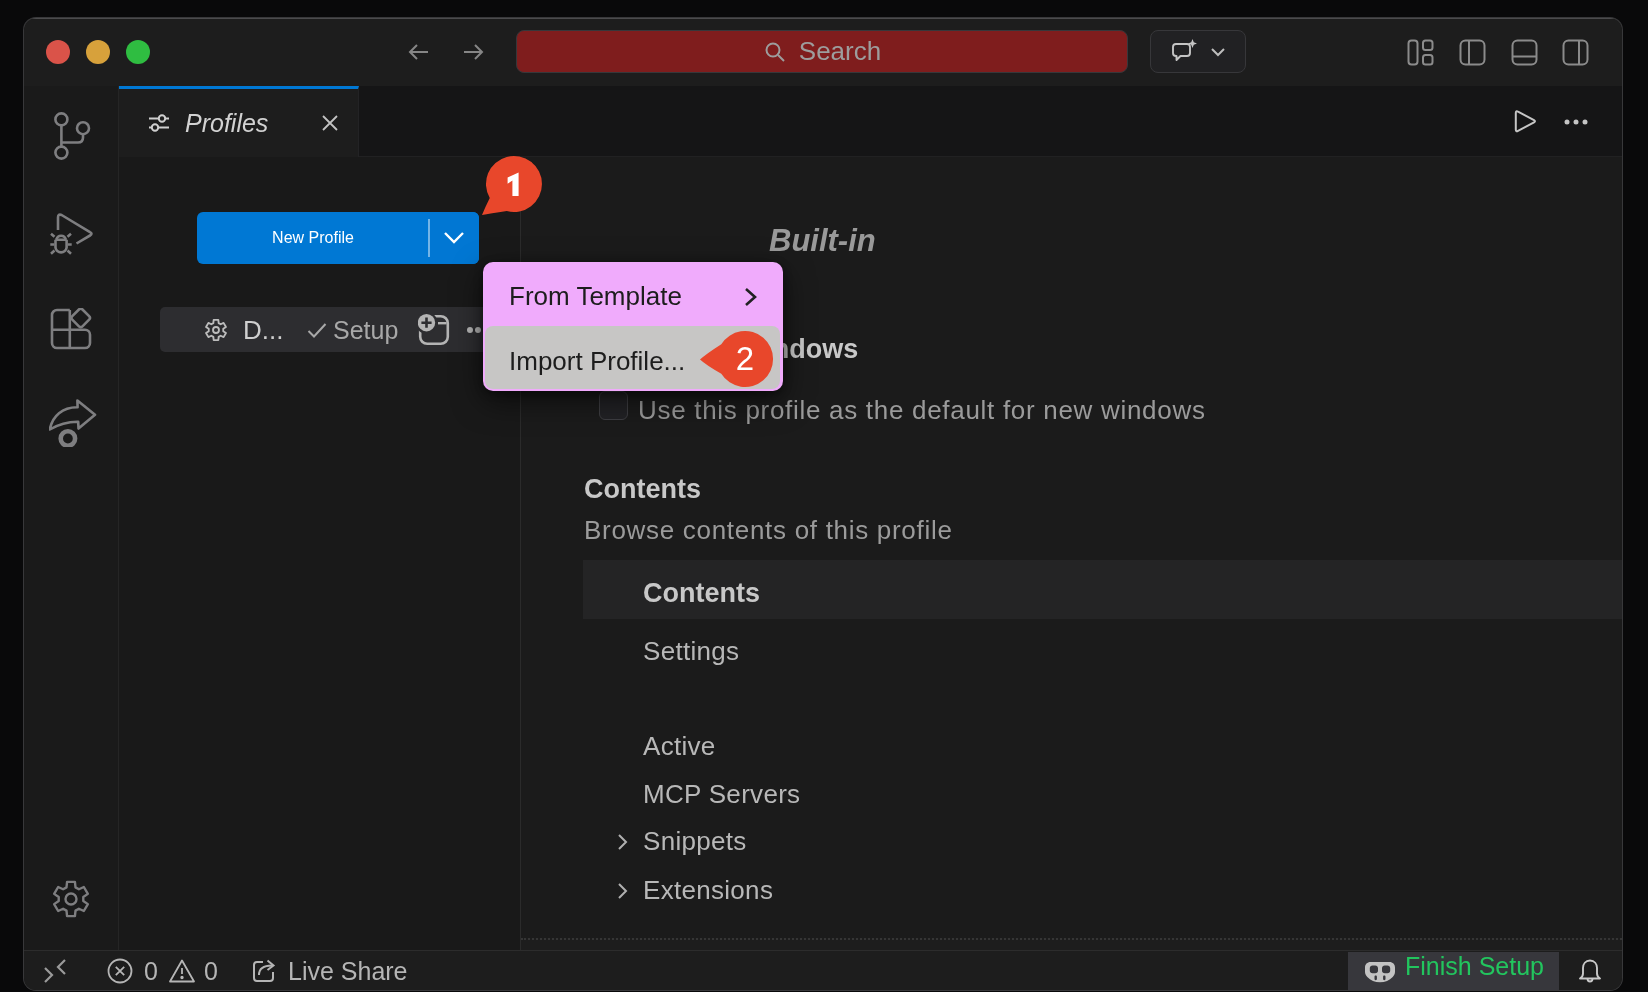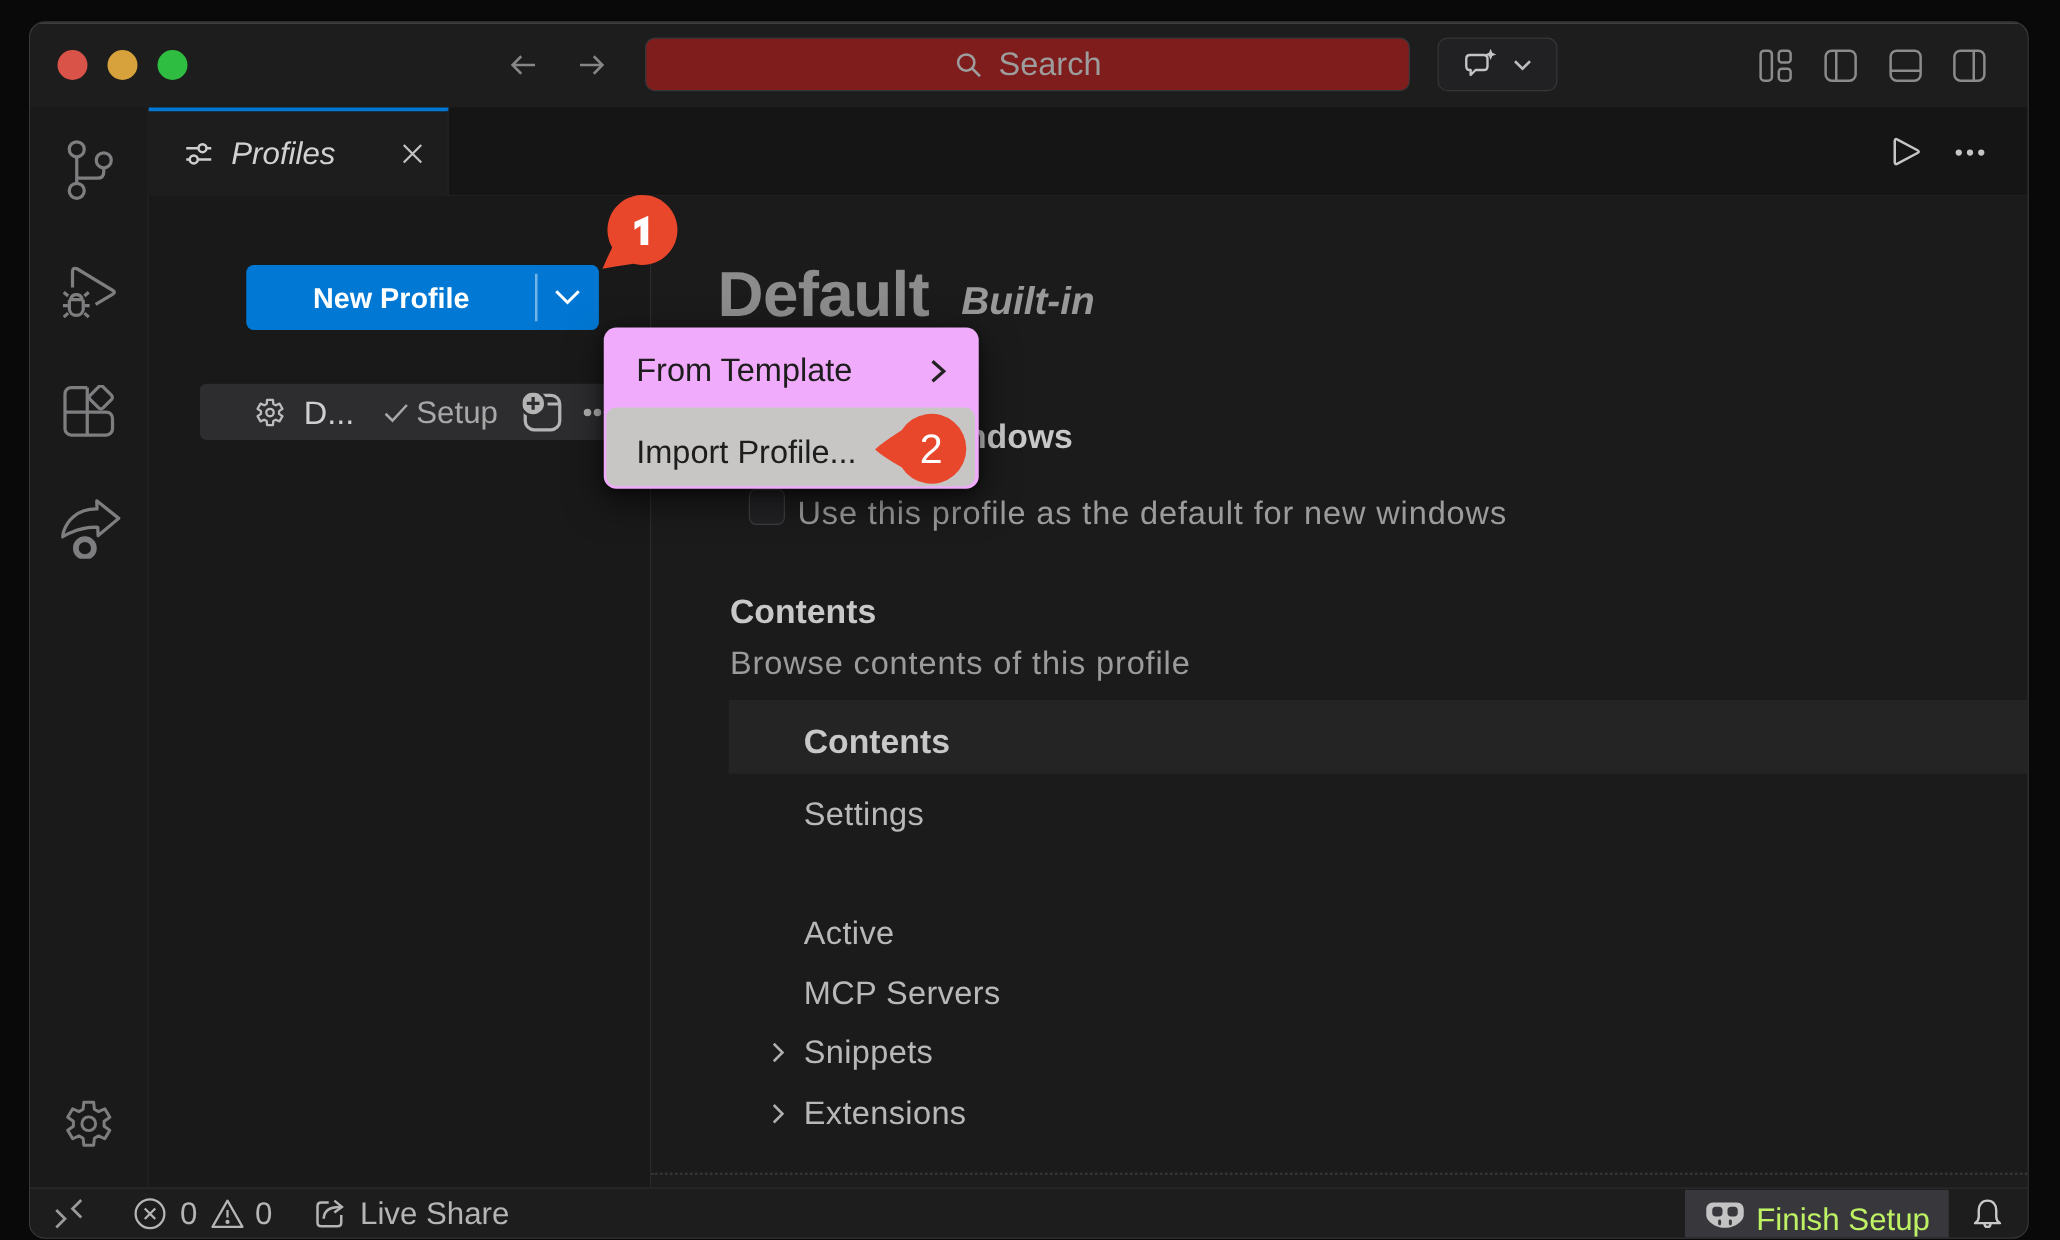--- a/index.html
+++ b/index.html
@@ -15,39 +15,39 @@
 #strip{position:absolute;left:95px;top:68px;width:1503px;height:71px;background:#151516;border-bottom:1px solid #212122}
 #tab{position:absolute;left:0px;top:0px;width:240px;height:71px;background:#1d1d1d;border-top:3px solid #0078d4;border-right:1px solid #232325;display:flex;align-items:center}
 #tabtitle{font-style:italic;color:#d2d2d2;font-size:25px}
 
 #actbar{position:absolute;left:0;top:68px;width:95px;height:864px;background:#1a1a1a;border-right:1px solid #252525}
 
 #leftpane{position:absolute;left:95px;top:139px;width:401px;height:793px;background:#191919}
 #rightpane{position:absolute;left:496px;top:139px;width:1102px;height:793px;background:#1b1b1b;border-left:1px solid #2b2b2b}
 
 #npbtn{position:absolute;left:173px;top:194px;width:282px;height:52px;background:#0078d4;border-radius:6px}
-#npbtn .main{position:absolute;left:0;top:0;width:232px;height:52px;display:flex;align-items:center;justify-content:center;color:#fff;font-size:23px;font-weight:700;border-radius:6px 0 0 6px}
+#npbtn .main{position:absolute;left:0;top:0;width:232px;height:52px;display:flex;align-items:center;justify-content:center;color:#fff;font-size:16px;font-weight:400;border-radius:6px 0 0 6px}
 #npbtn .dd{position:absolute;left:232px;top:0;width:50px;height:52px;background:#0177d3;border-radius:0 6px 6px 0}
 #npbtn .sep{position:absolute;left:231px;top:7px;width:2px;height:38px;background:rgba(255,255,255,.45)}
 
 #prow{position:absolute;left:136px;top:289px;width:338px;height:45px;background:#2d2d30;border-radius:5px;color:#c6c6c6}
 
 #menu{position:absolute;left:459px;top:244px;width:300px;height:129px;background:#f0abfc;border-radius:10px;box-shadow:0 10px 30px rgba(0,0,0,.55),0 2px 8px rgba(0,0,0,.4)}
 #mi2{position:absolute;left:2px;top:64px;width:295px;height:63px;background:#c7c6c5;border-radius:8px}
 .mtext{position:absolute;color:#1d1d1d;font-size:26px}
 
 .h1{position:absolute;color:#8c8c8c;font-weight:700;font-size:51px;letter-spacing:-0.5px}
 .h1b{position:absolute;color:#999;font-weight:700;font-style:italic;font-size:31px}
 .sech{position:absolute;color:#c8c8c8;font-weight:700;font-size:27px}
 .gray{position:absolute;color:#9b9b9b;font-size:26px;letter-spacing:0.7px}
 .row{position:absolute;color:#b8b8b8;font-size:26px;letter-spacing:0.3px}
 #thead{position:absolute;left:559px;top:542px;width:1039px;height:59px;background:#242425}
 
 #status{position:absolute;left:0;top:932px;width:1598px;height:40px;background:#1d1d1d;border-top:1px solid #2c2c2c;color:#b5b5b5}
-#finish{position:absolute;left:1324px;top:1px;width:211px;height:39px;background:#37373c;display:flex;align-items:flex-end;color:#bef264;font-size:25px}
+#finish{position:absolute;left:1324px;top:1px;width:211px;height:39px;background:#37373c;display:flex;align-items:flex-start;color:#22c55e;font-size:25px}
 </style>
 </head>
 <body>
 <div id="win">
   <div style="position:absolute;left:0;top:0;width:1598px;height:1px;background:#4b4b4d;z-index:99;border-radius:12px 12px 0 0"></div>
   <div id="titlebar">
     <div class="tl" style="left:22px;background:#da5349"></div>
     <div class="tl" style="left:62px;background:#d7a13b"></div>
     <div class="tl" style="left:102px;background:#2fbd41"></div>
     <svg class="abs" style="left:383px;top:22px" width="24" height="24" viewBox="0 0 24 24" fill="none" stroke="#868686" stroke-width="2">
@@ -140,21 +140,20 @@
     <svg class="abs" style="left:1443px;top:22px" width="28" height="28" viewBox="0 0 28 28" fill="#c5c5c5">
         <circle cx="5" cy="14" r="2.5"></circle>
         <circle cx="14" cy="14" r="2.5"></circle>
         <circle cx="23" cy="14" r="2.5"></circle>
       </svg>
   </div>
 
   <div id="leftpane"></div>
   <div id="rightpane"></div>
 
-  <div class="h1" style="left:550px;top:188px">Default</div>
   <div class="h1b" style="left:745px;top:205px">Built-in</div>
   <div class="sech" id="newwin" style="left:653px;top:316px">New Windows</div>
   <div class="abs" style="left:575px;top:373px;width:29px;height:29px;background:#222225;border:1px solid #3e3e42;border-radius:6px"></div>
   <div class="gray" style="left:614px;top:377px">Use this profile as the default for new windows</div>
   <div class="sech" style="left:560px;top:456px">Contents</div>
   <div class="gray" style="left:560px;top:497px">Browse contents of this profile</div>
   <div id="thead"></div>
   <div class="sech" style="left:619px;top:560px">Contents</div>
   <div class="row" style="left:619px;top:618px">Settings</div>
   <div class="row" style="left:619px;top:713px">Active</div>

